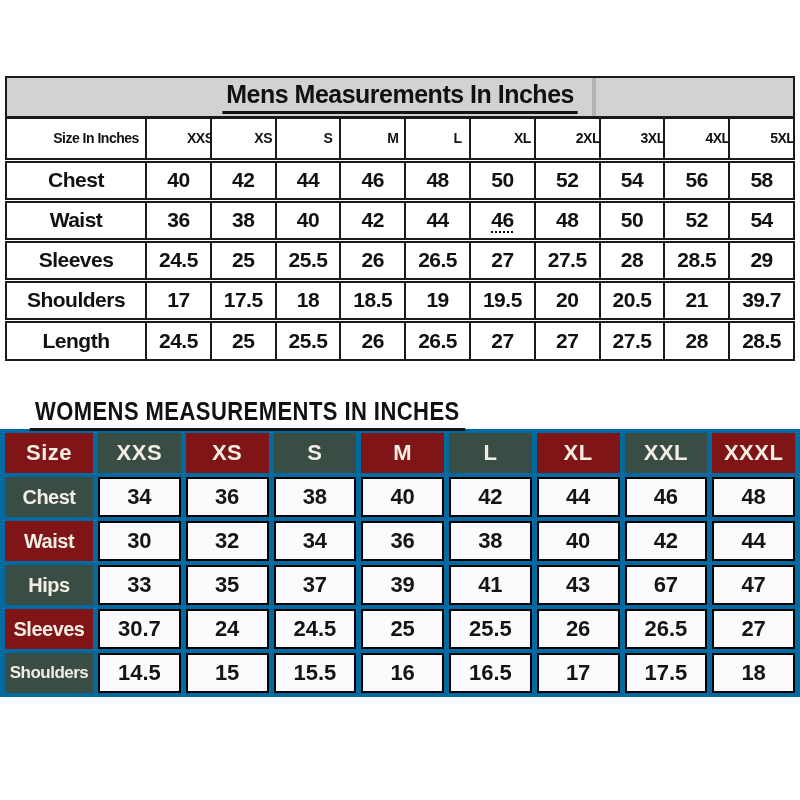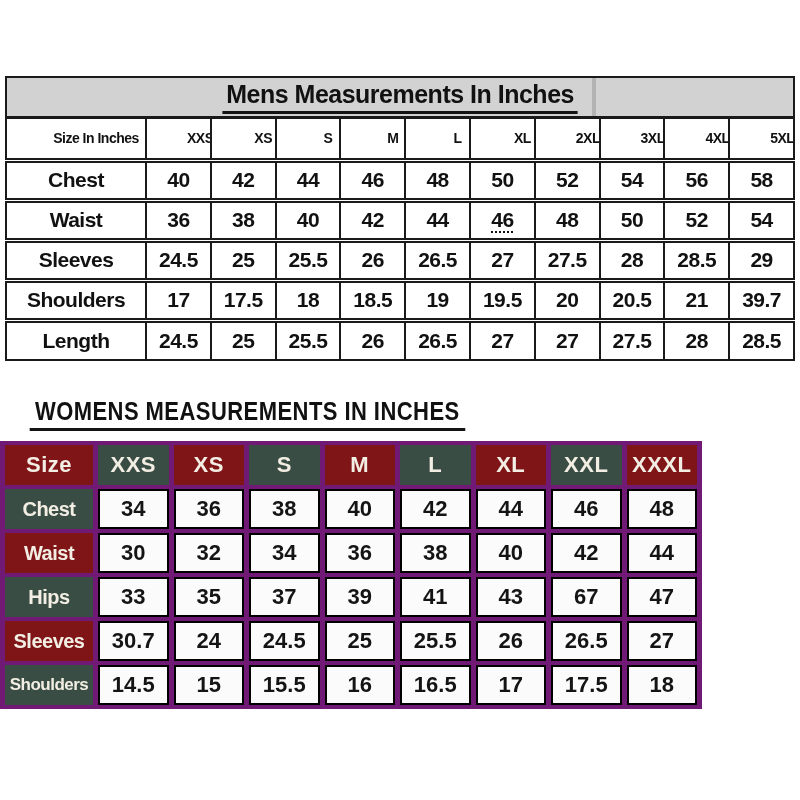--- a/index.html
+++ b/index.html
@@ -57,23 +57,23 @@
   .womens-title-wrap{margin-top:36px;height:32px;}
   .womens-title{
     display:inline-block;font-size:25px;font-weight:bold;
     border-bottom:3px solid #141414;padding:0 6px 2px 6px;
     letter-spacing:0.5px;transform:scaleX(.88);transform-origin:center;
     white-space:nowrap;
   }
 
   
   table.womens{
-    width:702px;margin-top:12px;table-layout:fixed;
+    width:800px;table-layout:fixed;
     border-collapse:separate;border-spacing:5px 4px;
-    background:#701a75;
+    background:#0369a1;
   }
   table.womens col.label-col{width:88px;}
   table.womens th,table.womens td{
     height:40px;text-align:center;vertical-align:middle;
     font-weight:bold;padding:0;overflow:hidden;white-space:nowrap;
   }
   table.womens .m{background:var(--maroon);}
   table.womens .g{background:var(--green);}
   table.womens tr.head th{color:var(--header-text);font-size:22px;letter-spacing:0.5px;}
   table.womens td.row-label{color:var(--header-text);font-size:20px;letter-spacing:-0.5px;}

